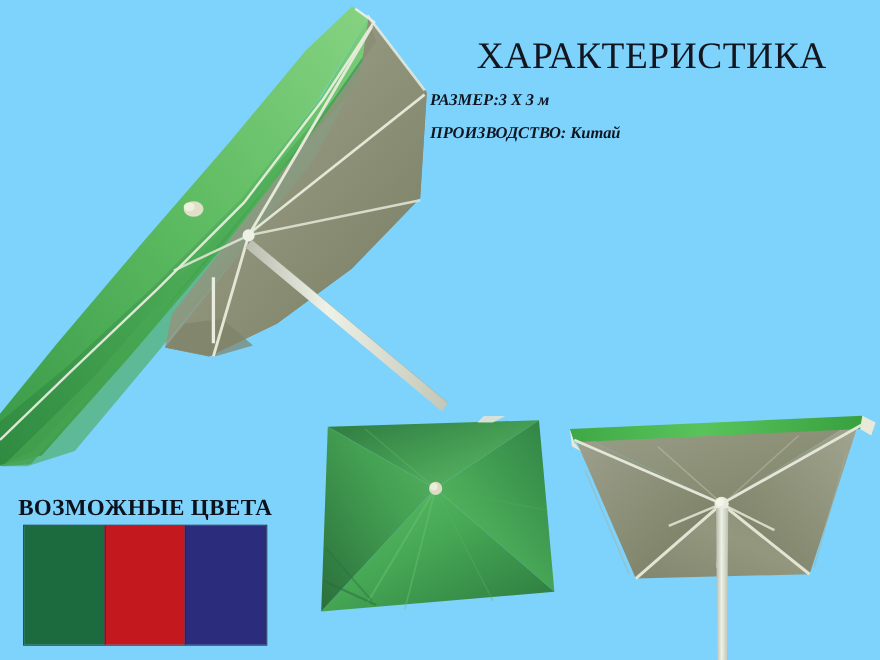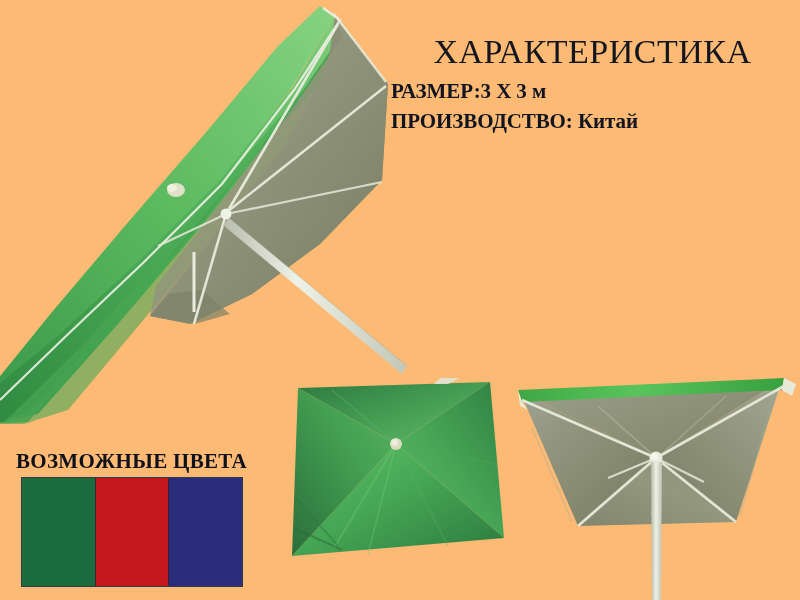--- a/index.html
+++ b/index.html
@@ -34,41 +34,42 @@
     color: #13161f;
     letter-spacing: 0.5px;
     text-align: center;
     line-height: 40px;
     margin-bottom: 4px;
     padding-right: 6px;
     white-space: nowrap;
   }
   .spec-line {
     font-family: "Liberation Serif", serif;
-    font-size: 21px;
+    font-size: 15px;
     font-weight: 700;
     color: #111521;
     line-height: 30px;
     letter-spacing: -0.1px;
     white-space: nowrap;
+    font-style: italic;
   }
 
   
   #colors-panel {
     position: absolute;
     left: 16px;
     top: 448px;
     width: 232px;
   }
   #colors-title {
     font-family: "Liberation Serif", serif;
     font-size: 21px;
     font-weight: 700;
     color: #0d111b;
-    text-align: left;
+    text-align: center;
     line-height: 26px;
     letter-spacing: 0.3px;
     white-space: nowrap;
   }
   #swatch-row {
     display: flex;
     width: 222px;
     height: 110px;
     margin-top: 3px;
     margin-left: 5px;
@@ -106,21 +107,21 @@
     top: 366px;
     width: 288px;
     height: 234px;
   }
 
   svg { display: block; }
 </style>
 </head>
 <body>
 
-<div id="stage" style="background: #fdba74;">
+<div id="stage" style="background: #7dd3fc;">
 
   <div id="photo-main">
     <svg width="420" height="430" viewBox="0 0 420 430">
       <defs>
         <linearGradient id="gMainGreen" x1="0" y1="1" x2="1" y2="0">
           <stop offset="0%" stop-color="#2f8a41"></stop>
           <stop offset="35%" stop-color="#43a24f"></stop>
           <stop offset="70%" stop-color="#5ebb63"></stop>
           <stop offset="100%" stop-color="#7fce7c"></stop>
         </linearGradient>

